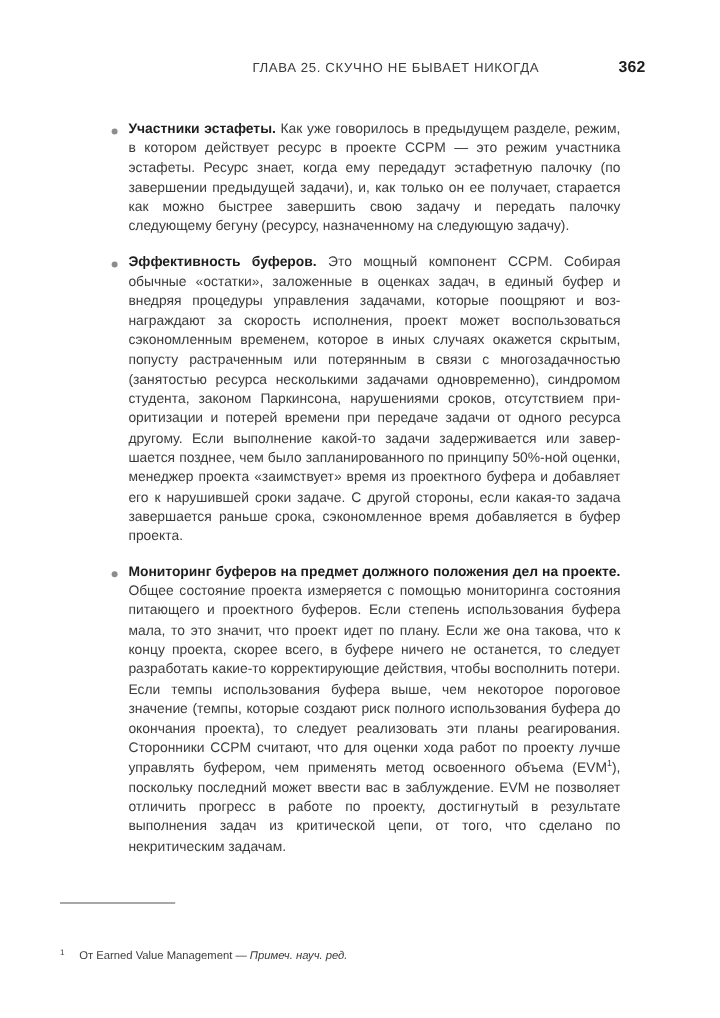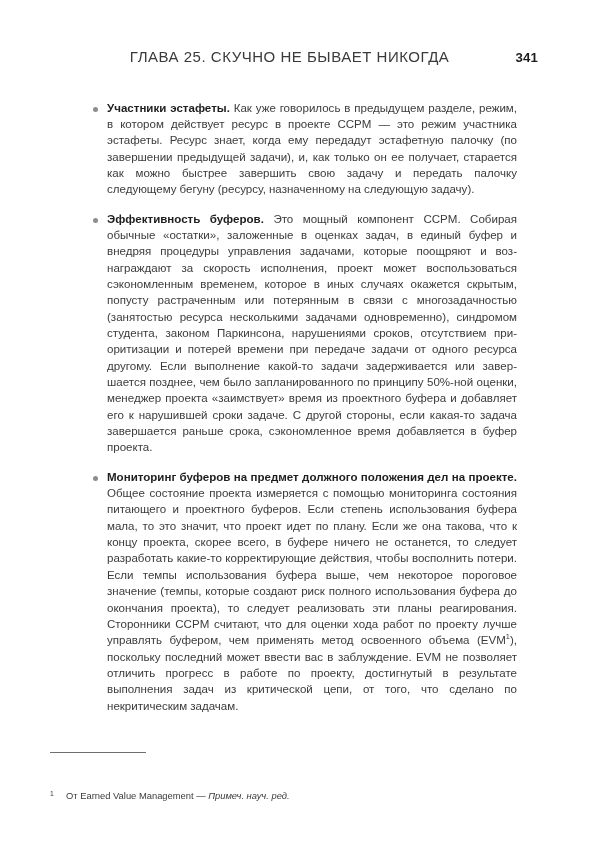--- a/index.html
+++ b/index.html
@@ -29,21 +29,21 @@
     left: 84px;
     right: 62px;
     top: 48px;
     height: 18px;
     display: flex;
     align-items: baseline;
     justify-content: flex-end;
     gap: 0;
   }
   .running-head-title {
-    font-size: 15px;
+    font-size: 11px;
     letter-spacing: 0.52px;
     color: #3a3a3a;
     white-space: nowrap;
     text-transform: uppercase;
   }
   .running-head-folio {
     font-size: 13.2px;
     font-weight: bold;
     color: #1d1d1d;
     margin-left: 66px;
@@ -128,21 +128,21 @@
     font-style: italic;
   }
 </style>
 </head>
 <body>
 
 <div class="page">
 
   <div class="running-head">
     <span class="running-head-title">ГЛАВА 25. СКУЧНО НЕ БЫВАЕТ НИКОГДА</span>
-    <span class="running-head-folio">341</span>
+    <span class="running-head-folio">362</span>
   </div>
 
   <div class="text-column">
 
     <div class="bullet-item">
       <span class="bullet-marker"></span>
       <p class="para"><b>Участники эстафеты.</b><span> Как уже говорилось в предыдущем разделе, режим, в котором действует ресурс в проекте CCPM — это режим участника эстафеты. Ресурс знает, когда ему передадут эстафетную палочку (по завершении предыдущей задачи), и, как только он ее полу­чает, старается как можно быстрее завершить свою задачу и передать палочку следующему бегуну (ресурсу, назначенному на следующую задачу).</span></p>
     </div>
 
     <div class="bullet-item">

